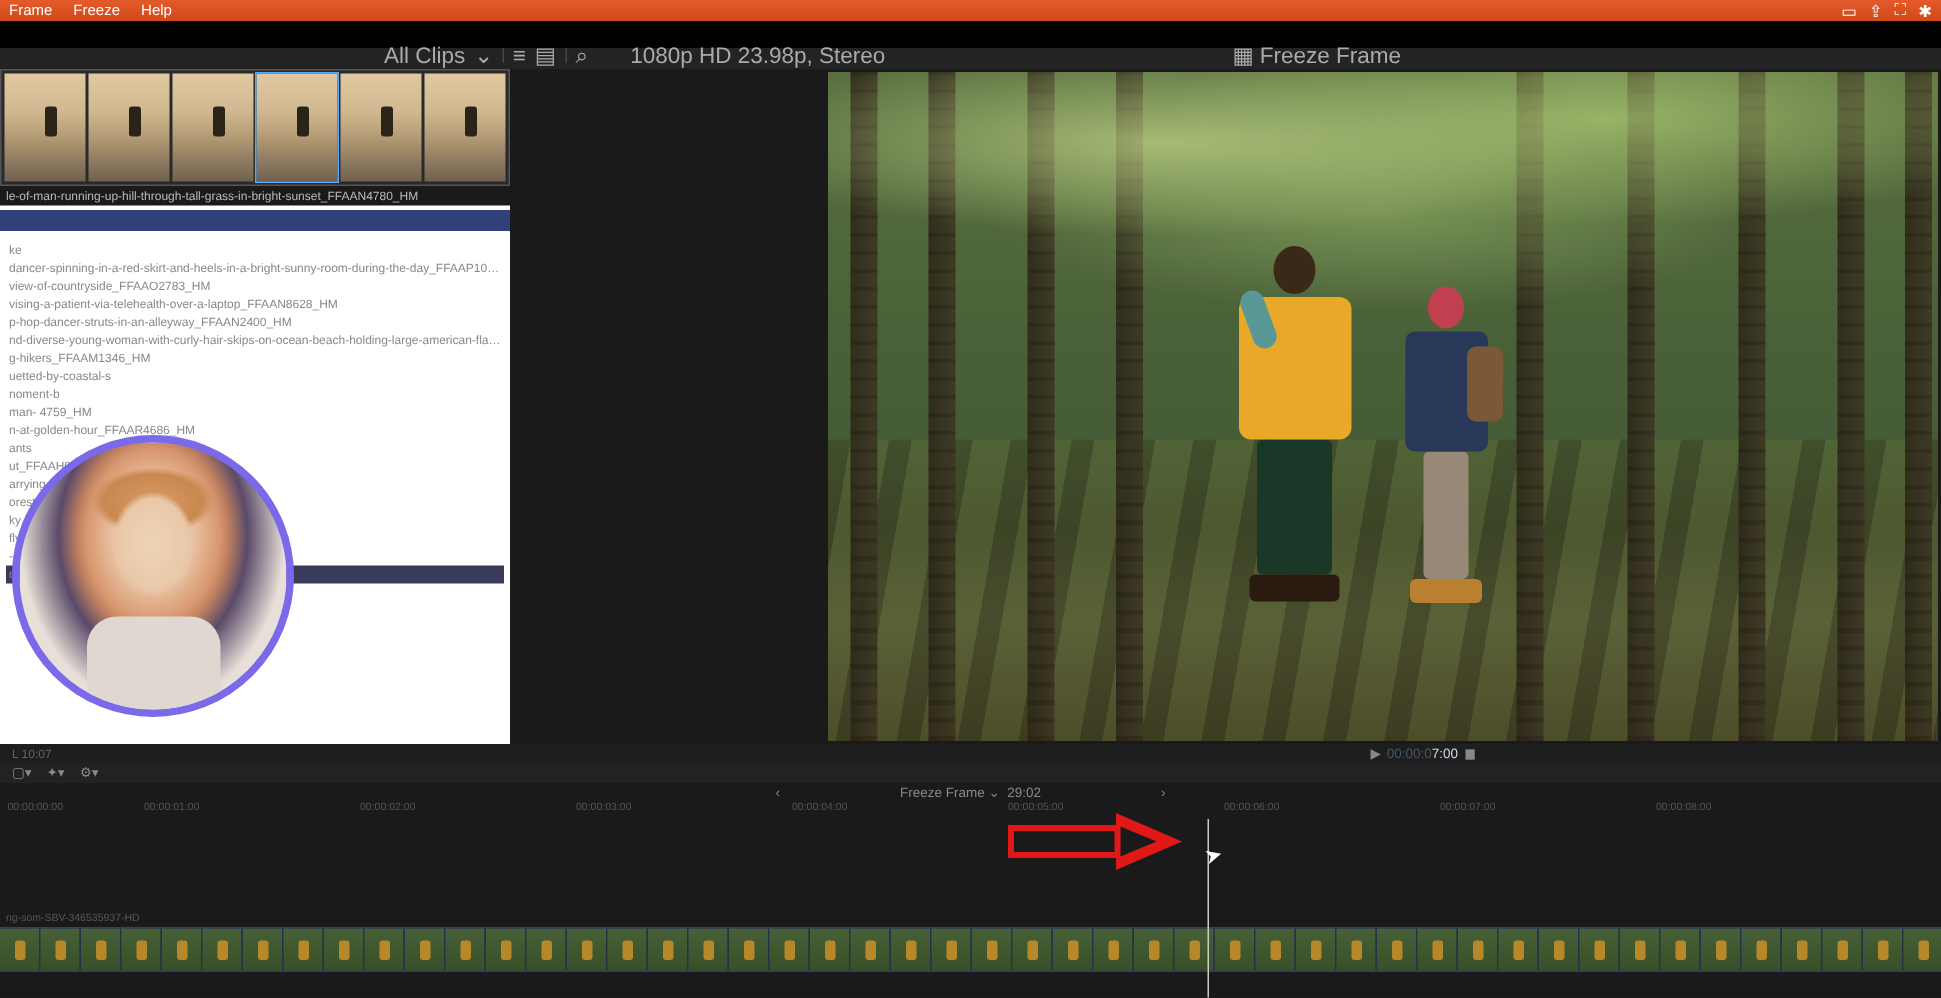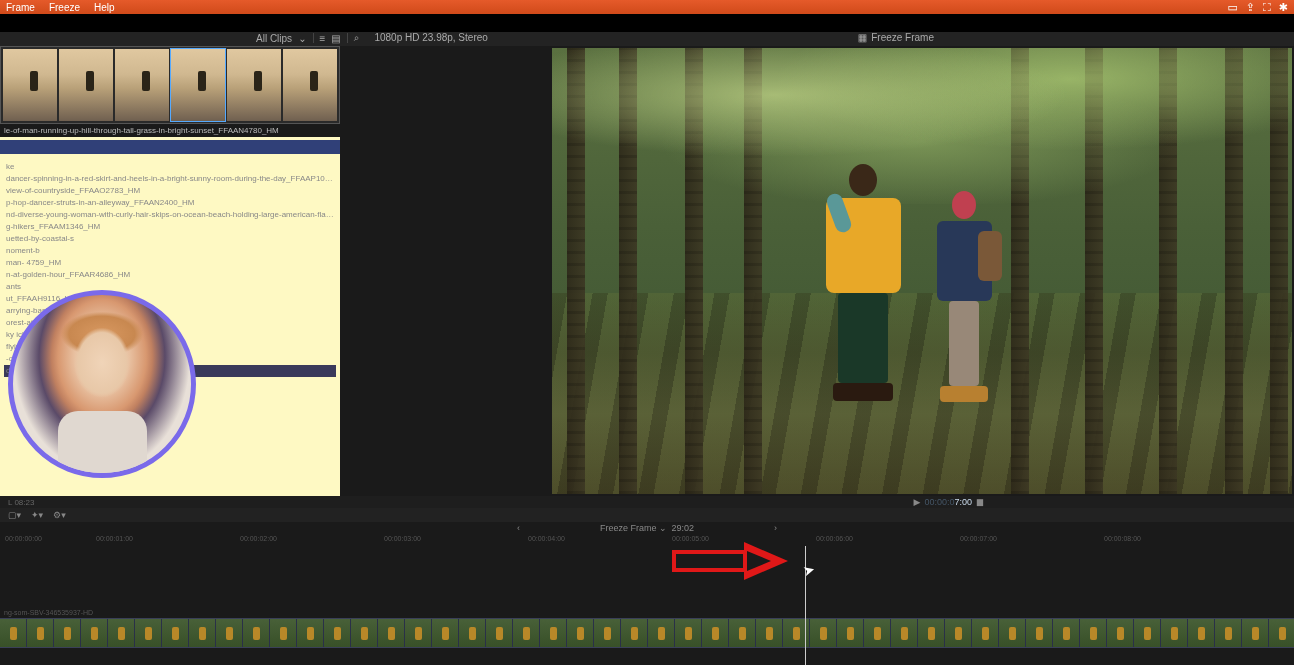--- a/index.html
+++ b/index.html
@@ -1,27 +1,27 @@
 <!DOCTYPE html>
 <html><head>
 <meta charset="utf-8">
 <style>
 *{box-sizing:border-box;margin:0;padding:0;font-family:-apple-system,Helvetica,Arial,sans-serif}
 body{width:1294px;height:665px;background:#1e1e1e;overflow:hidden;position:relative;font-size:10px;color:#ccc}
 .menubar{height:14px;background:linear-gradient(#e55a2a,#d04a1a);display:flex;align-items:center;padding:0 6px;gap:14px;color:#fff;font-size:10px}
 .menubar-right{margin-left:auto;display:flex;gap:8px}
 .menubar-right span{font-size:11px}
 .blackbar{height:18px;background:#000}
-.toolbar{height:14px;background:#232323;display:flex;align-items:flex-start;font-size:10px;color:#aaa}
+.toolbar{height:14px;background:#232323;display:flex;align-items:flex-end;font-size:15px;color:#aaa}
 .toolbar .left{display:flex;align-items:center;gap:6px;margin-left:256px}
 .toolbar .sep{width:1px;height:10px;background:#444}
-.toolbar .center{margin-left:15px}
+.toolbar .center{margin-left:28px}
 .toolbar .right{margin-left:auto;margin-right:360px;display:flex;align-items:center;gap:4px}
 .main{display:flex;height:450px}
-.browser{width:340px;display:flex;flex-direction:column;background:#fef9c3}
+.browser{width:340px;display:flex;flex-direction:column;background:#ffffff}
 .thumbstrip{height:78px;background:#2a2a2a;display:flex;border:1px solid #555;padding:2px;gap:2px}
 .thumb{flex:1;background:linear-gradient(180deg,#e0c8a0 0%,#d0b890 35%,#b8a078 55%,#706050 100%);position:relative}
 .thumb::after{content:'';position:absolute;left:50%;top:30%;width:8px;height:20px;background:#2a2418;border-radius:2px}
 .thumb.sel{outline:1px solid #5af}
 .clipname{padding:2px 4px;font-size:8px;color:#bbb;background:#1a1a1a}
 .bluebar{height:14px;background:#304078;margin:3px 0}
 .cliplist{flex:1;overflow:hidden;padding:4px;font-size:8px;color:#888;line-height:12px}
 .cliplist div{white-space:nowrap;overflow:hidden;text-overflow:ellipsis;padding:0 2px}
 .cliplist div.hl{background:#3a3a5a}
 .viewer{flex:1;background:#1a1a1a;display:flex}
@@ -111,20 +111,21 @@
       <div class="thumb sel"></div>
       <div class="thumb"></div>
       <div class="thumb"></div>
     </div>
     <div class="clipname">le-of-man-running-up-hill-through-tall-grass-in-bright-sunset_FFAAN4780_HM</div>
     <div class="bluebar"></div>
     <div class="cliplist">
       <div>ke</div>
       <div>dancer-spinning-in-a-red-skirt-and-heels-in-a-bright-sunny-room-during-the-day_FFAAP1066_HM</div>
       <div>view-of-countryside_FFAAO2783_HM</div>
+      <div>vising-a-patient-via-telehealth-over-a-laptop_FFAAN8628_HM</div>
       <div>p-hop-dancer-struts-in-an-alleyway_FFAAN2400_HM</div>
       <div>nd-diverse-young-woman-with-curly-hair-skips-on-ocean-beach-holding-large-american-flag-on-overcast-</div>
       <div>g-hikers_FFAAM1346_HM</div>
       <div>uetted-by-coastal-s</div>
       <div>noment-b</div>
       <div>man-                                                       4759_HM</div>
       <div>                                                     n-at-golden-hour_FFAAR4686_HM</div>
       <div>ants</div>
       <div>                                                     ut_FFAAH9116_HM</div>
       <div></div>
@@ -249,21 +250,21 @@
       <div class="tlframe"></div>
       <div class="tlframe"></div>
       <div class="tlframe"></div>
       <div class="tlframe"></div>
       <div class="tlframe"></div>
       <div class="tlframe"></div>
     </div>
   <div class="playhead"></div>
 </div>
 
-<div class="statusbar">L 08:23</div>
+<div class="statusbar">L 10:07</div>
 
 <div class="arrow">
   <div class="arrow-box"></div>
     <div class="arrow-tri"></div>
 </div>
 <div class="cursor">➤</div>
 
 <div class="webcam"></div>
 
 </body></html>

